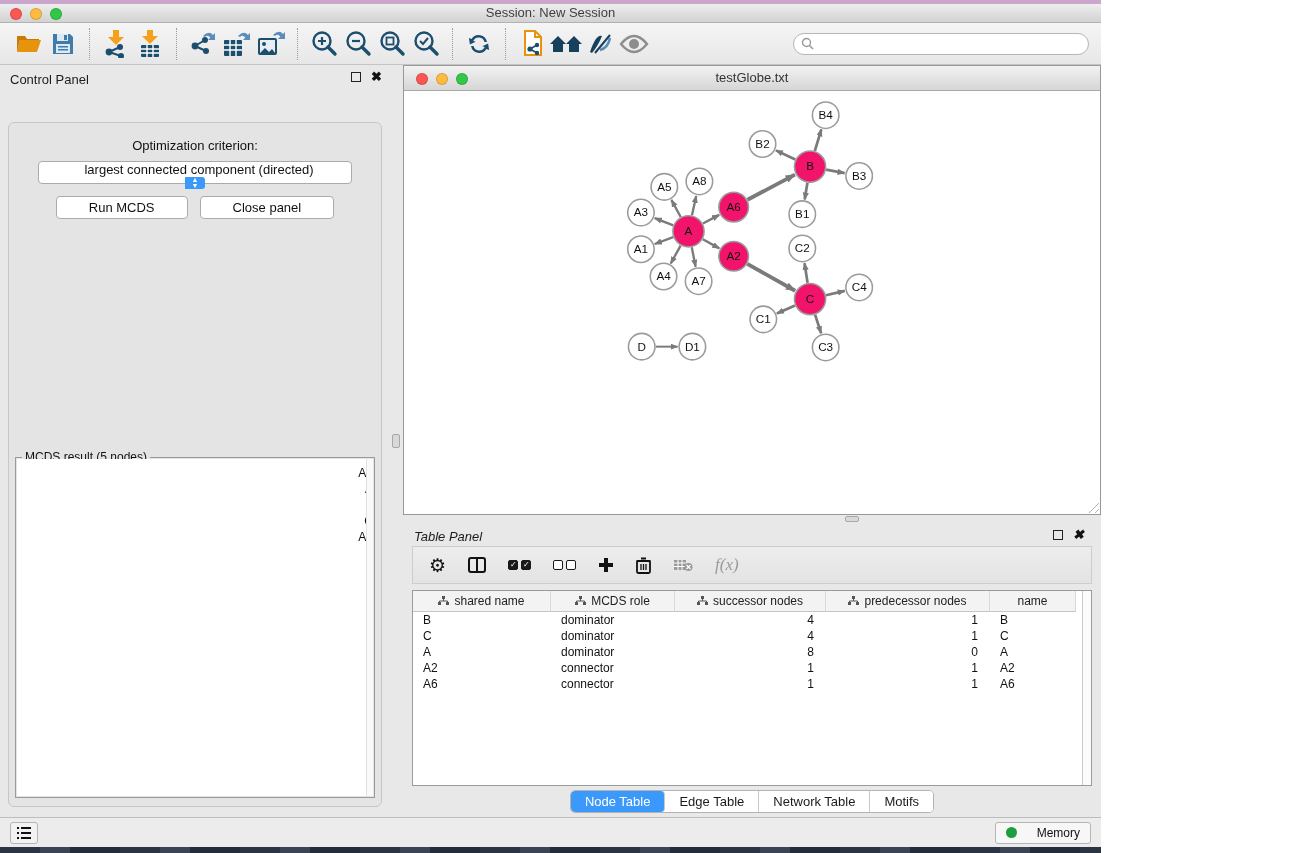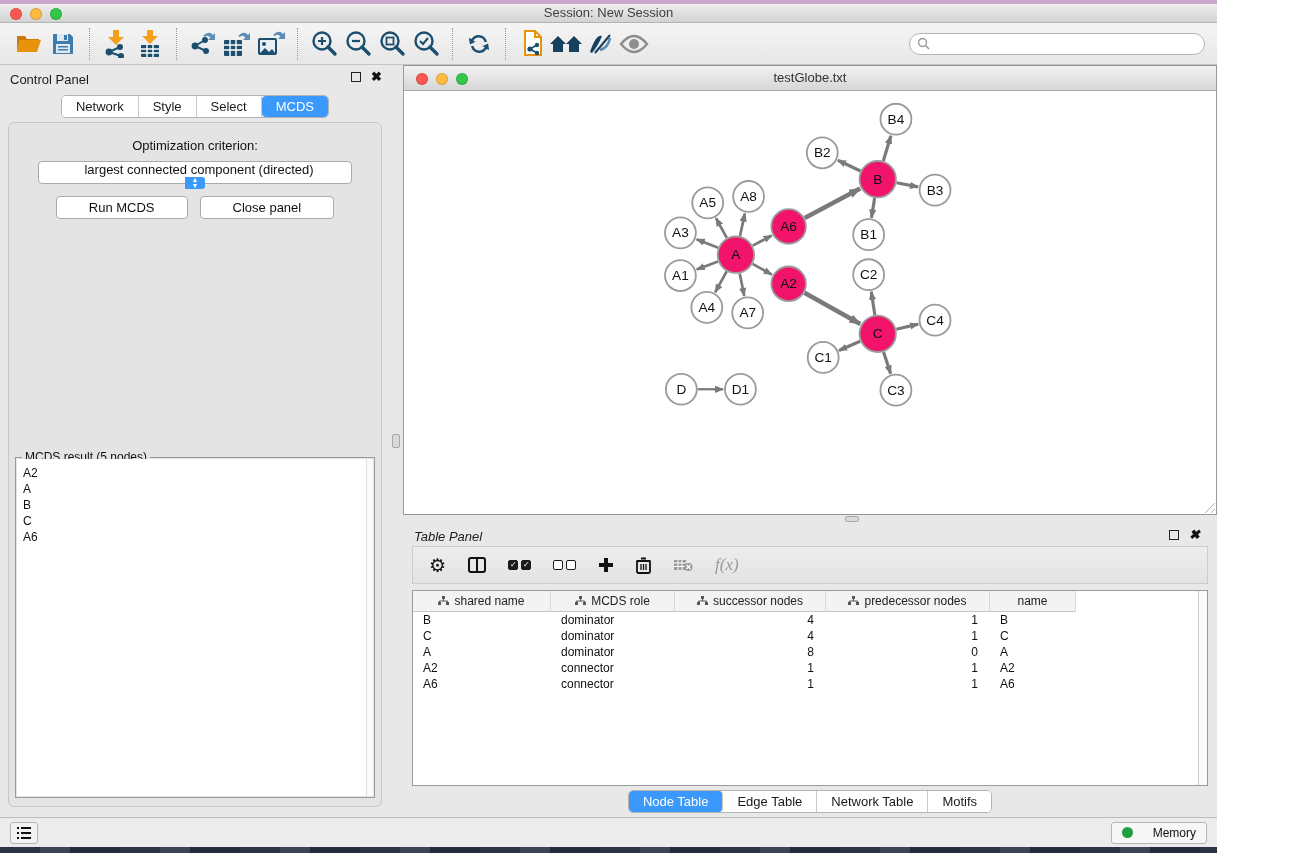--- a/index.html
+++ b/index.html
@@ -1,17 +1,17 @@
 <!DOCTYPE html>
 <html><head>
 <meta charset="utf-8">
 <style>
   * { margin:0; padding:0; box-sizing:border-box; }
   body { font-family:"Liberation Sans", sans-serif; }
-  .screen { position:relative; width:1217px; height:853px; background:#303a48; overflow:hidden; }
+  .screen { position:relative; width:1101px; height:853px; background:#303a48; overflow:hidden; }
   .menustrip { position:absolute; top:0; left:0; right:0; height:4px; background:#cba6cc; }
   .app { position:absolute; top:4px; left:0; right:0; bottom:6px; background:#e8e8e8; display:flex; flex-direction:column; }
 
   
   .titlebar { height:19px; background:linear-gradient(#eeeeee,#d2d2d2); border-bottom:1px solid #b2b2b2; position:relative; flex:0 0 auto; }
   .lights { position:absolute; left:10px; top:4px; display:flex; gap:8px; }
   .light { width:12px; height:12px; border-radius:50%; border:1px solid rgba(0,0,0,.15); }
   .l-red{background:#fc5753;} .l-yellow{background:#fdbc40;} .l-green{background:#33c748;}
   .titlebar .title { text-align:center; line-height:18px; font-size:13px; color:#404040; }
 
@@ -37,21 +37,21 @@
   .seg { padding:3px 14px; font-size:13px; color:#1a1a1a; border-right:1px solid #c9c9c9; background:#fff; }
   .seg:last-child { border-right:none; }
   .seg.active { background:#3b99fc; color:#fff; border-radius:4px; }
   .cp-inner { position:absolute; left:8px; right:8px; top:57px; bottom:10px; background:#e4e4e4; border:1px solid #c7c7c7; border-radius:6px; }
   .opt-label { text-align:center; margin-top:15px; font-size:13px; color:#111; }
   .combo { margin:8px auto 0; width:314px; height:23px; background:#fff; border:1px solid #ababab; border-radius:4px; display:flex; align-items:center; position:relative;flex-direction:column; }
   .combo .combo-text { flex:1; font-size:13px; padding-left:8px; color:#111; white-space:nowrap; }
   .combo .stepper { width:20px; height:21px; background:#3b99fc; border-radius:0 3px 3px 0; display:flex; flex-direction:column; align-items:center; justify-content:center; color:#fff; font-size:7px; line-height:6px; }
   .btn-row { display:flex; justify-content:center; gap:12px; margin-top:12px; }
   .mac-btn { background:#fff; border:1px solid #ababab; border-radius:4px; font-size:13px; padding:3px 32px; color:#111; }
-  .result-group { position:absolute; left:6px; right:6px; top:334px; bottom:8px; border:1px solid #9a9a9a; }
+  .result-group { position:absolute; left:6px; right:6px; top:334px; bottom:8px; border:1px solid #9a9a9a;text-align:right; }
   .result-legend { position:absolute; top:-8px; left:6px; background:#e4e4e4; padding:0 3px; font-size:12px; color:#111; }
   .result-list { position:absolute; left:1px; right:1px; top:1px; bottom:1px; background:#fff; overflow:hidden; padding:6px 0 0 6px; }
   .result-item { font-size:12px; line-height:16px; color:#111; }
   .result-scroll { position:absolute; right:1px; top:1px; bottom:1px; width:7px; background:#fafafa; border-left:1px solid #e0e0e0; }
 
   
   .vdiv { width:13px; flex:0 0 auto; position:relative; }
   .vdiv .handle { position:absolute; left:2px; top:369px; width:8px; height:14px; background:#d9d9d9; border:1px solid #a8a8a8; border-radius:2px; }
 
   
@@ -259,28 +259,20 @@
 
     <div class="main">
 
       <div class="cpanel">
         <div class="cp-head">
           <span class="ph-title">Control Panel</span>
           <span class="panel-icons">
             <span class="float-box"></span>
             <span class="close-x">✖</span>
           </span>
-        </div>
-        <div class="seg-bar">
-          <div class="segments" id="cp-tabs">
-              <div class="seg">Network</div>
-              <div class="seg">Style</div>
-              <div class="seg">Select</div>
-              <div class="seg active">MCDS</div>
-            </div>
         </div>
         <div class="cp-inner">
           <div class="opt-label">Optimization criterion:</div>
           <div class="combo">
             <span class="combo-text">largest connected component (directed)</span>
             <span class="stepper">
                 <span>▲</span>
                 <span>▼</span>
               </span>
           </div>

